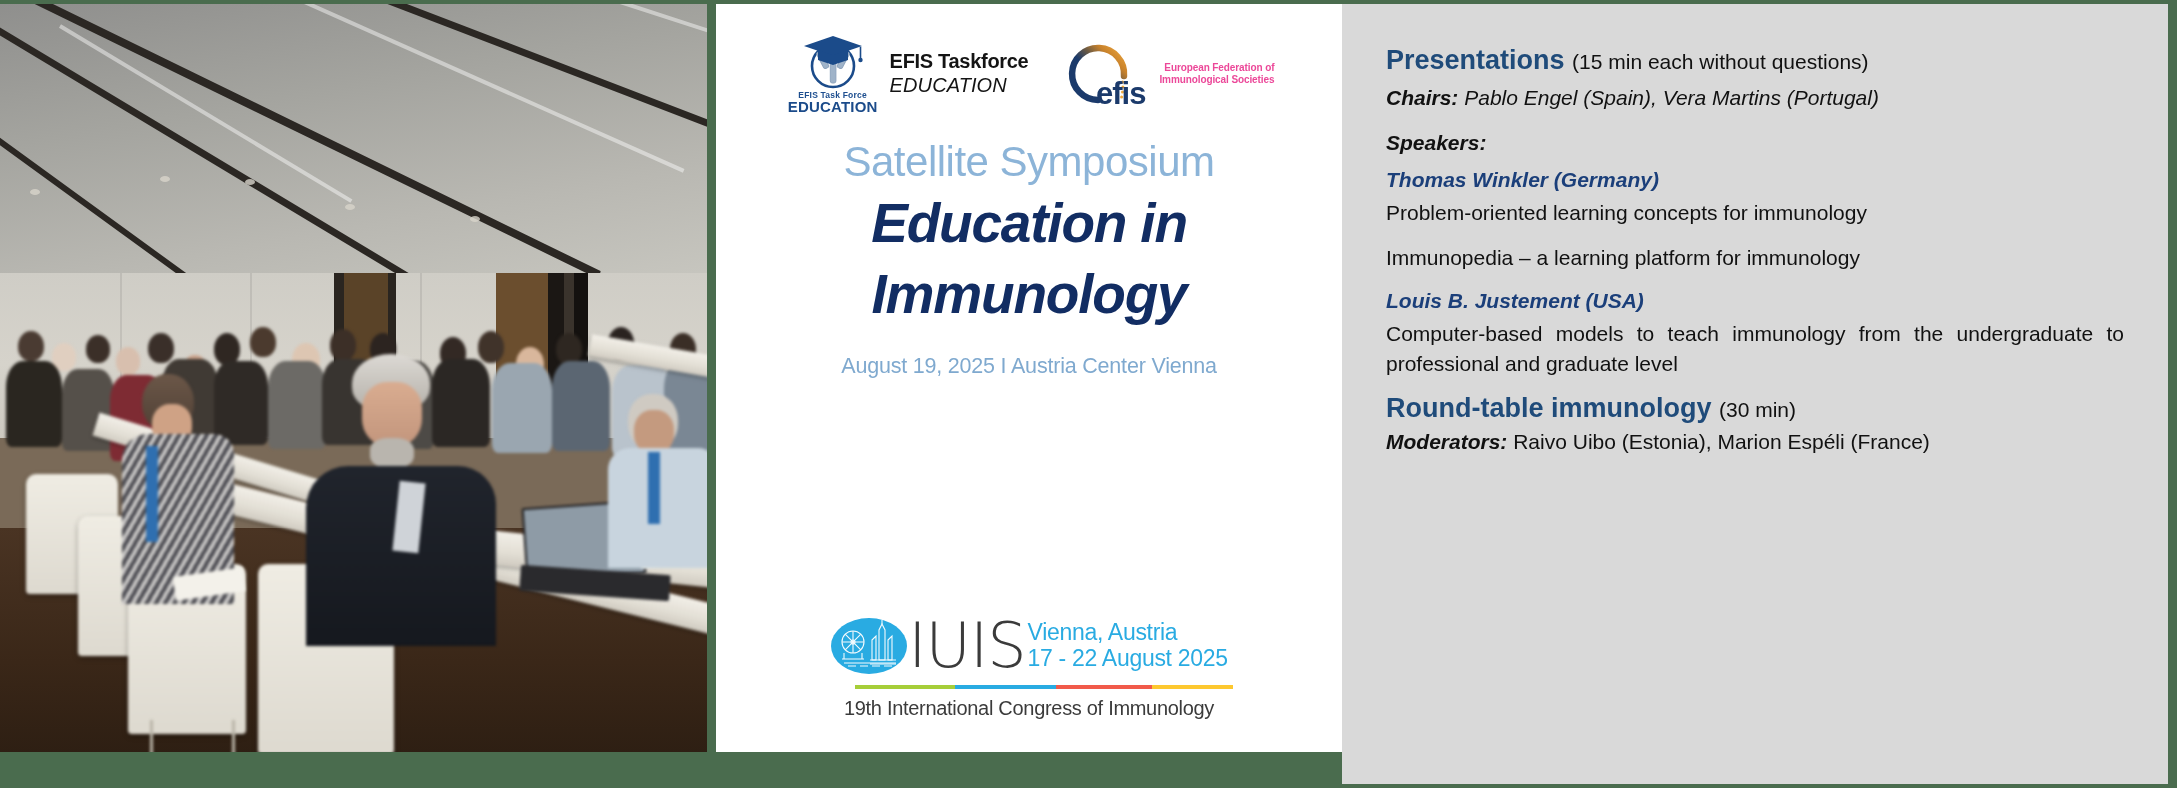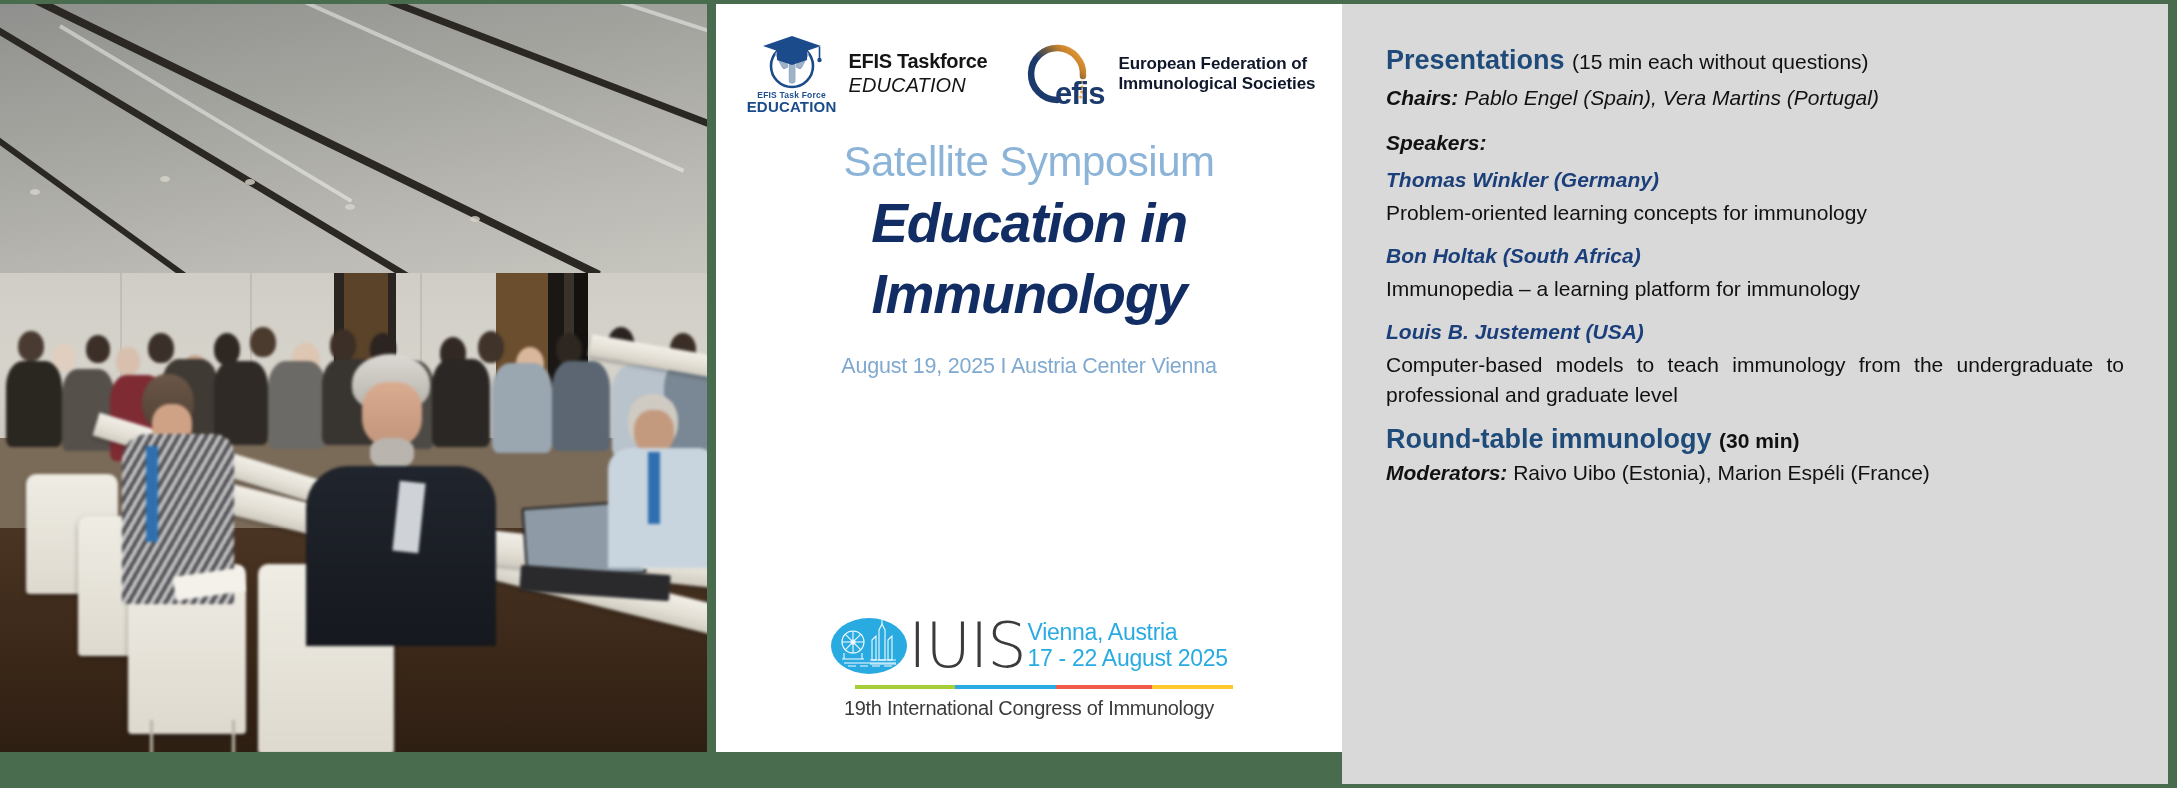--- a/index.html
+++ b/index.html
@@ -70,21 +70,21 @@
   .efis-tf svg{display:block;}
   .tf-small{font-size:8.5px;font-weight:bold;color:#1d4e8f;letter-spacing:.2px;line-height:1;}
   .tf-big{font-size:15px;font-weight:bold;color:#1b4b8a;letter-spacing:.2px;line-height:1.1;}
 
   .tf-words{margin-left:14px;display:flex;flex-direction:column;
     justify-content:center;}
   .tf-words .l1{font-size:20px;font-weight:bold;color:#141414;letter-spacing:-.3px;line-height:1.15;}
   .tf-words .l2{font-size:20px;font-style:italic;color:#141414;letter-spacing:.1px;line-height:1.25;}
 
   .efis-fed{margin-left:34px;display:flex;align-items:center;gap:5px;}
-  .fed-text{font-size:17px;font-weight:bold;color:#0f172a;line-height:1.2;letter-spacing:-.1px;}
+  .fed-text{font-size:10px;font-weight:bold;color:#ec4899;line-height:1.2;letter-spacing:-.1px;text-align:right;}
 
   .titleblock{position:absolute;left:0;top:134px;width:100%;text-align:center;}
   .t-sat{font-size:42px;color:#8cb4d8;letter-spacing:-.5px;line-height:1.15;}
   .t-main{font-size:55px;font-weight:bold;font-style:italic;color:#122d63;
     letter-spacing:-1.2px;line-height:1.22;margin-top:4px;}
   .t-date{font-size:21.5px;color:#7fa9cf;letter-spacing:-.2px;margin-top:26px;}
 
   .iuis{position:absolute;left:0;top:612px;width:100%;display:flex;
     flex-direction:column;align-items:center;}
   .iuis-row{display:flex;align-items:center;gap:0;}
@@ -105,21 +105,21 @@
   .sec-head .paren{font-size:21px;font-weight:normal;color:#111;}
   .chairs{font-size:21px;color:#111;font-style:italic;line-height:1.25;margin-bottom:20px;}
   .chairs b{font-weight:bold;font-style:italic;}
   .speakers-lbl{font-size:21px;font-weight:bold;font-style:italic;color:#111;margin-bottom:12px;}
   .spk-name{font-size:21px;font-weight:bold;font-style:italic;color:#1b3f7a;
     line-height:1.2;margin-bottom:6px;}
   .spk-talk{font-size:21px;color:#111;line-height:1.42;margin-bottom:15px;}
   .spk-talk.just{text-align:justify;text-align-last:left;}
   .spk-talk.ital{font-style:italic;}
   .rt-head{font-size:27px;font-weight:bold;color:#1f4b7a;line-height:1.1;margin:14px 0 6px 0;}
-  .rt-head .paren{font-size:21px;font-weight:bold;color:#111;}
+  .rt-head .paren{font-size:21px;font-weight:normal;color:#111;}
   .mods{font-size:21px;color:#111;line-height:1.25;}
   .mods b{font-weight:bold;font-style:italic;}
 </style>
 </head>
 <body>
 
 <div class="poster">
 
   <div class="photo">
     <div class="ph-ceiling">
@@ -351,21 +351,20 @@
 
     <div class="speakers-lbl">Speakers:</div>
 
 
     <div>
       <div class="spk-name">Thomas Winkler (Germany)</div>
       <div class="spk-talk">Problem-oriented learning concepts for immunology</div>
     </div>
 
     <div>
-      <div class="spk-name">Bon Holtak (South Africa)</div>
       <div class="spk-talk">Immunopedia – a learning platform for immunology</div>
     </div>
 
     <div>
       <div class="spk-name">Louis B. Justement (USA)</div>
       <div class="spk-talk just">Computer-based models to teach immunology from the undergraduate to professional and graduate level</div>
     </div>
 
     <div class="rt-head">
       <span>Round-table immunology</span>

